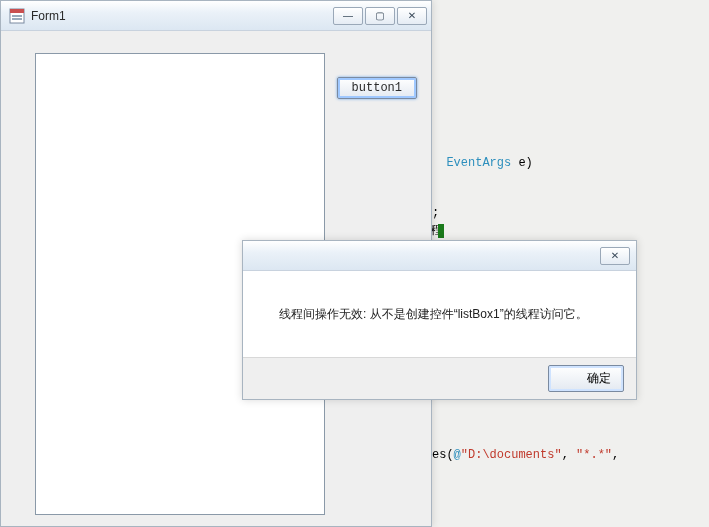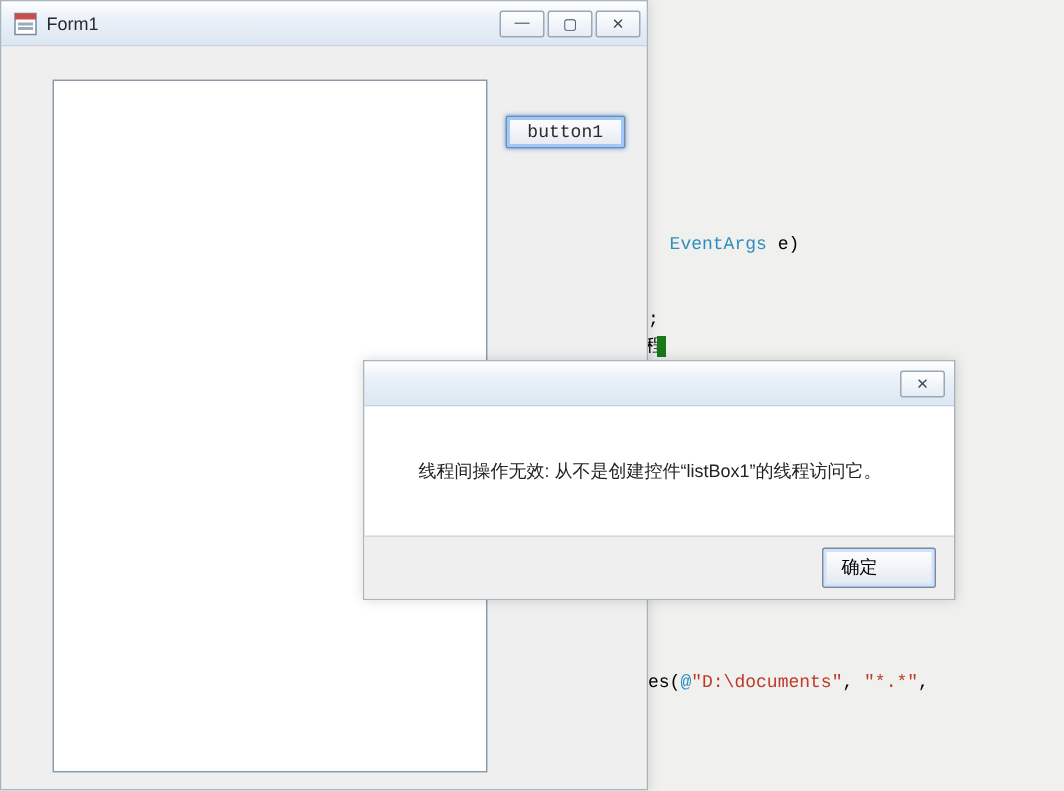--- a/index.html
+++ b/index.html
@@ -123,21 +123,21 @@
       padding-right: 12px;
     }
     .dlgbtn {
       min-width: 76px;
       padding: 4px 12px;
       background: linear-gradient(#ffffff,#e3e9f1);
       border: 1px solid #7a8aa0;
       border-radius: 2px;
       font-size: 12px;
       box-shadow: 0 0 0 2px #cfe3ff inset;
-      text-align: left;
+      text-align: right;
     }
   </style>
 </head>
 <body>
 
 <div class="codefrag cf1">  <span class="tok-type">EventArgs</span><span> e)</span></div>
 <div class="codefrag cf2">;</div>
 <div class="codefrag cf3">程</div>
 <div class="caret"></div>
 <div class="codefrag cf4"><span>es(</span><span class="tok-type">@</span><span class="tok-string">"D:\documents"</span><span>, </span><span class="tok-string">"*.*"</span><span>,</span></div>

